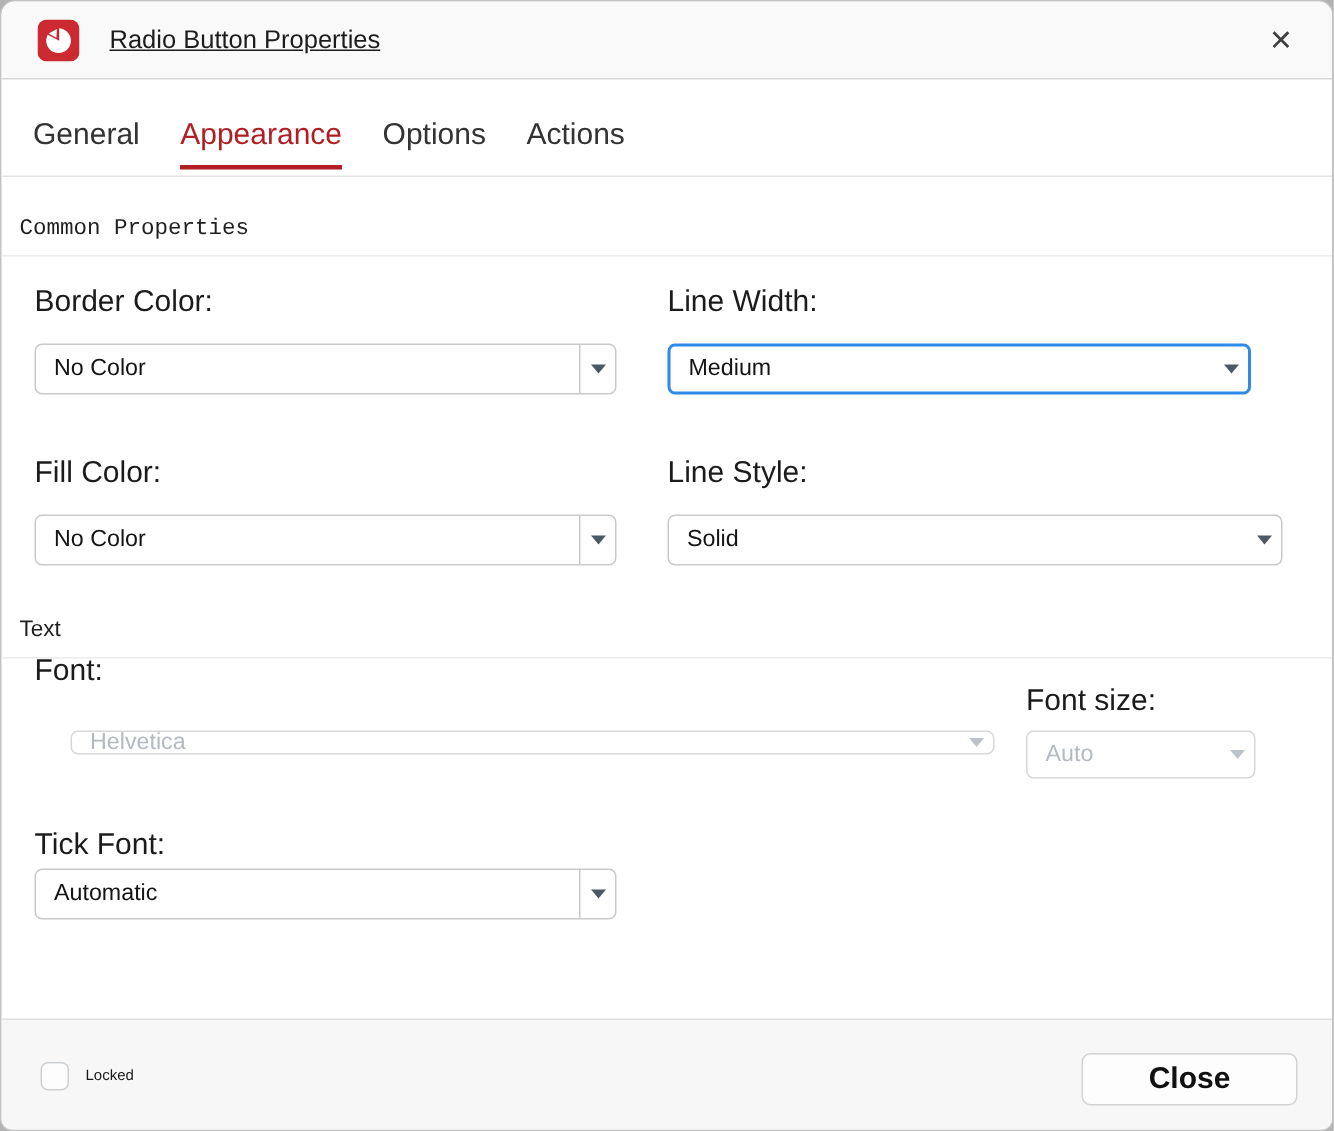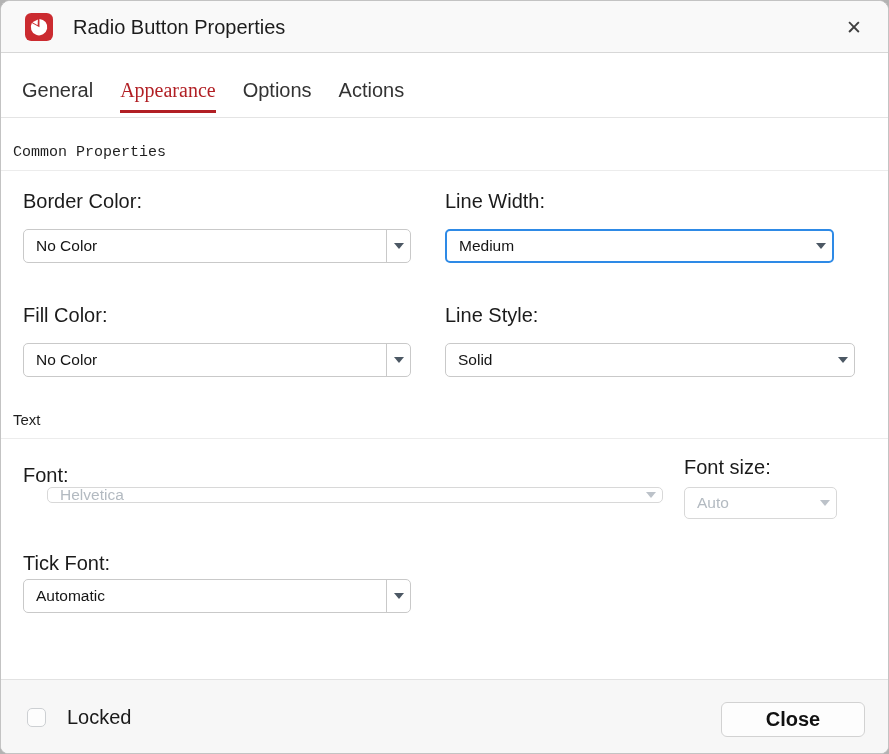--- a/index.html
+++ b/index.html
@@ -2,30 +2,30 @@
 <html><head>
 <meta charset="utf-8">
 <style>
   html,body{margin:0;padding:0;background:#b3b3b3;font-family:"Liberation Sans",sans-serif;}
   .window{position:relative;width:887px;height:752px;background:#fff;border:1px solid #c3c3c3;
           border-radius:10px 10px 8px 8px;overflow:hidden;margin:0 auto;}
   
   .titlebar{position:absolute;left:0;top:0;width:100%;height:52px;background:#f9f9f9;
             border-bottom:1px solid #d7d7d7;box-sizing:border-box;}
   .app-icon{position:absolute;left:24px;top:12px;width:28px;height:28px;}
-  .win-title{position:absolute;left:72px;top:0;line-height:52px;font-size:20px;color:#1c1c1c;}
+  .win-title{position:absolute;left:72px;top:0;line-height:52px;font-size:17px;color:#1c1c1c;text-decoration:underline;}
   .close-x{position:absolute;right:12px;top:0;width:44px;height:52px;display:flex;align-items:center;
            justify-content:center;font-size:19px;color:#3f3f3f;cursor:default;}
   
   .tabbar{position:absolute;left:0;top:53px;width:100%;height:64px;background:#fff;
           border-bottom:1px solid #e4e4e4;box-sizing:border-box;display:flex;
           align-items:flex-end;padding-left:21px;gap:27px;}
   .tab{font-size:20px;color:#333;padding-bottom:8px;margin-bottom:4px;
        border-bottom:3px solid transparent;cursor:default;}
-  .tab.active{color:#b11f24;border-bottom-color:#b11f24;font-family:Liberation Serif, serif;}
+  .tab.active{color:#b11f24;border-bottom-color:#b11f24;}
   
   .section-heading{position:absolute;left:12px;font-size:15px;color:#1f1f1f;}
   .divider{position:absolute;left:0;width:100%;height:1px;background:#ececec;}
   
   .field-label{position:absolute;font-size:20px;color:#1b1b1b;}
   .combo{position:absolute;height:34px;box-sizing:border-box;background:#fff;
          border:1px solid #c9c9c9;border-radius:5px;display:flex;align-items:stretch;}
   .combo-value{flex:1;display:flex;align-items:center;padding-left:12px;font-size:15.5px;color:#141414;
                white-space:nowrap;overflow:hidden;}
   .arrow-zone{width:23px;display:flex;align-items:center;justify-content:center;}
@@ -34,21 +34,21 @@
        border-top:6px solid #4c5864;}
   .combo.focused{border:2px solid #2e8ae6;}
   .combo.disabled{border-color:#d8d8d8;}
   .combo.disabled .combo-value{color:#b3bac1;}
   .combo.disabled .tri{border-top-color:#bcc2c9;}
   
   .footer{position:absolute;left:0;top:678px;width:100%;height:76px;background:#f7f7f7;
           border-top:1px solid #e2e2e2;box-sizing:border-box;}
   .checkbox{position:absolute;left:26px;top:28px;width:19px;height:19px;box-sizing:border-box;
             background:#fdfdfd;border:1px solid #cdd0d3;border-radius:5px;}
-  .locked-label{position:absolute;left:56px;top:28px;font-size:20px;color:#1a1a1a;line-height:19px;margin-left:10px;}
+  .locked-label{position:absolute;left:56px;top:28px;font-size:10px;color:#1a1a1a;line-height:19px;}
   .close-btn{position:absolute;right:23px;top:22px;width:144px;height:35px;box-sizing:border-box;
              background:#fdfdfd;border:1px solid #d2d2d2;border-radius:6px;font-family:"Liberation Sans",sans-serif;
              font-size:20px;font-weight:700;color:#111;display:flex;align-items:center;justify-content:center;}
 </style>
 </head>
 <body>
 
 <div class="window">
 
   <div class="titlebar">
@@ -99,21 +99,21 @@
   <div class="combo" style="left:444px;top:342px;width:410px;">
     <span class="combo-value">Solid</span>
     <span class="arrow-zone">
       <span class="tri"></span>
     </span>
   </div>
 
   <div class="section-heading" style="top:410px;">Text</div>
   <div class="divider" style="top:437px;"></div>
 
-  <div class="field-label" style="left:22px;top:463px;">Font:</div>
+  <div class="field-label" style="left:22px;top:435px;">Font:</div>
   <div class="combo disabled" style="left:22px;top:486px;width:616px;height:16px;margin-left:24px;">
     <span class="combo-value">Helvetica</span>
     <span class="arrow-zone">
       <span class="tri"></span>
     </span>
   </div>
 
   <div class="field-label" style="left:683px;top:455px;">Font size:</div>
   <div class="combo disabled" style="left:683px;top:486px;width:153px;height:32px;">
     <span class="combo-value">Auto</span>

